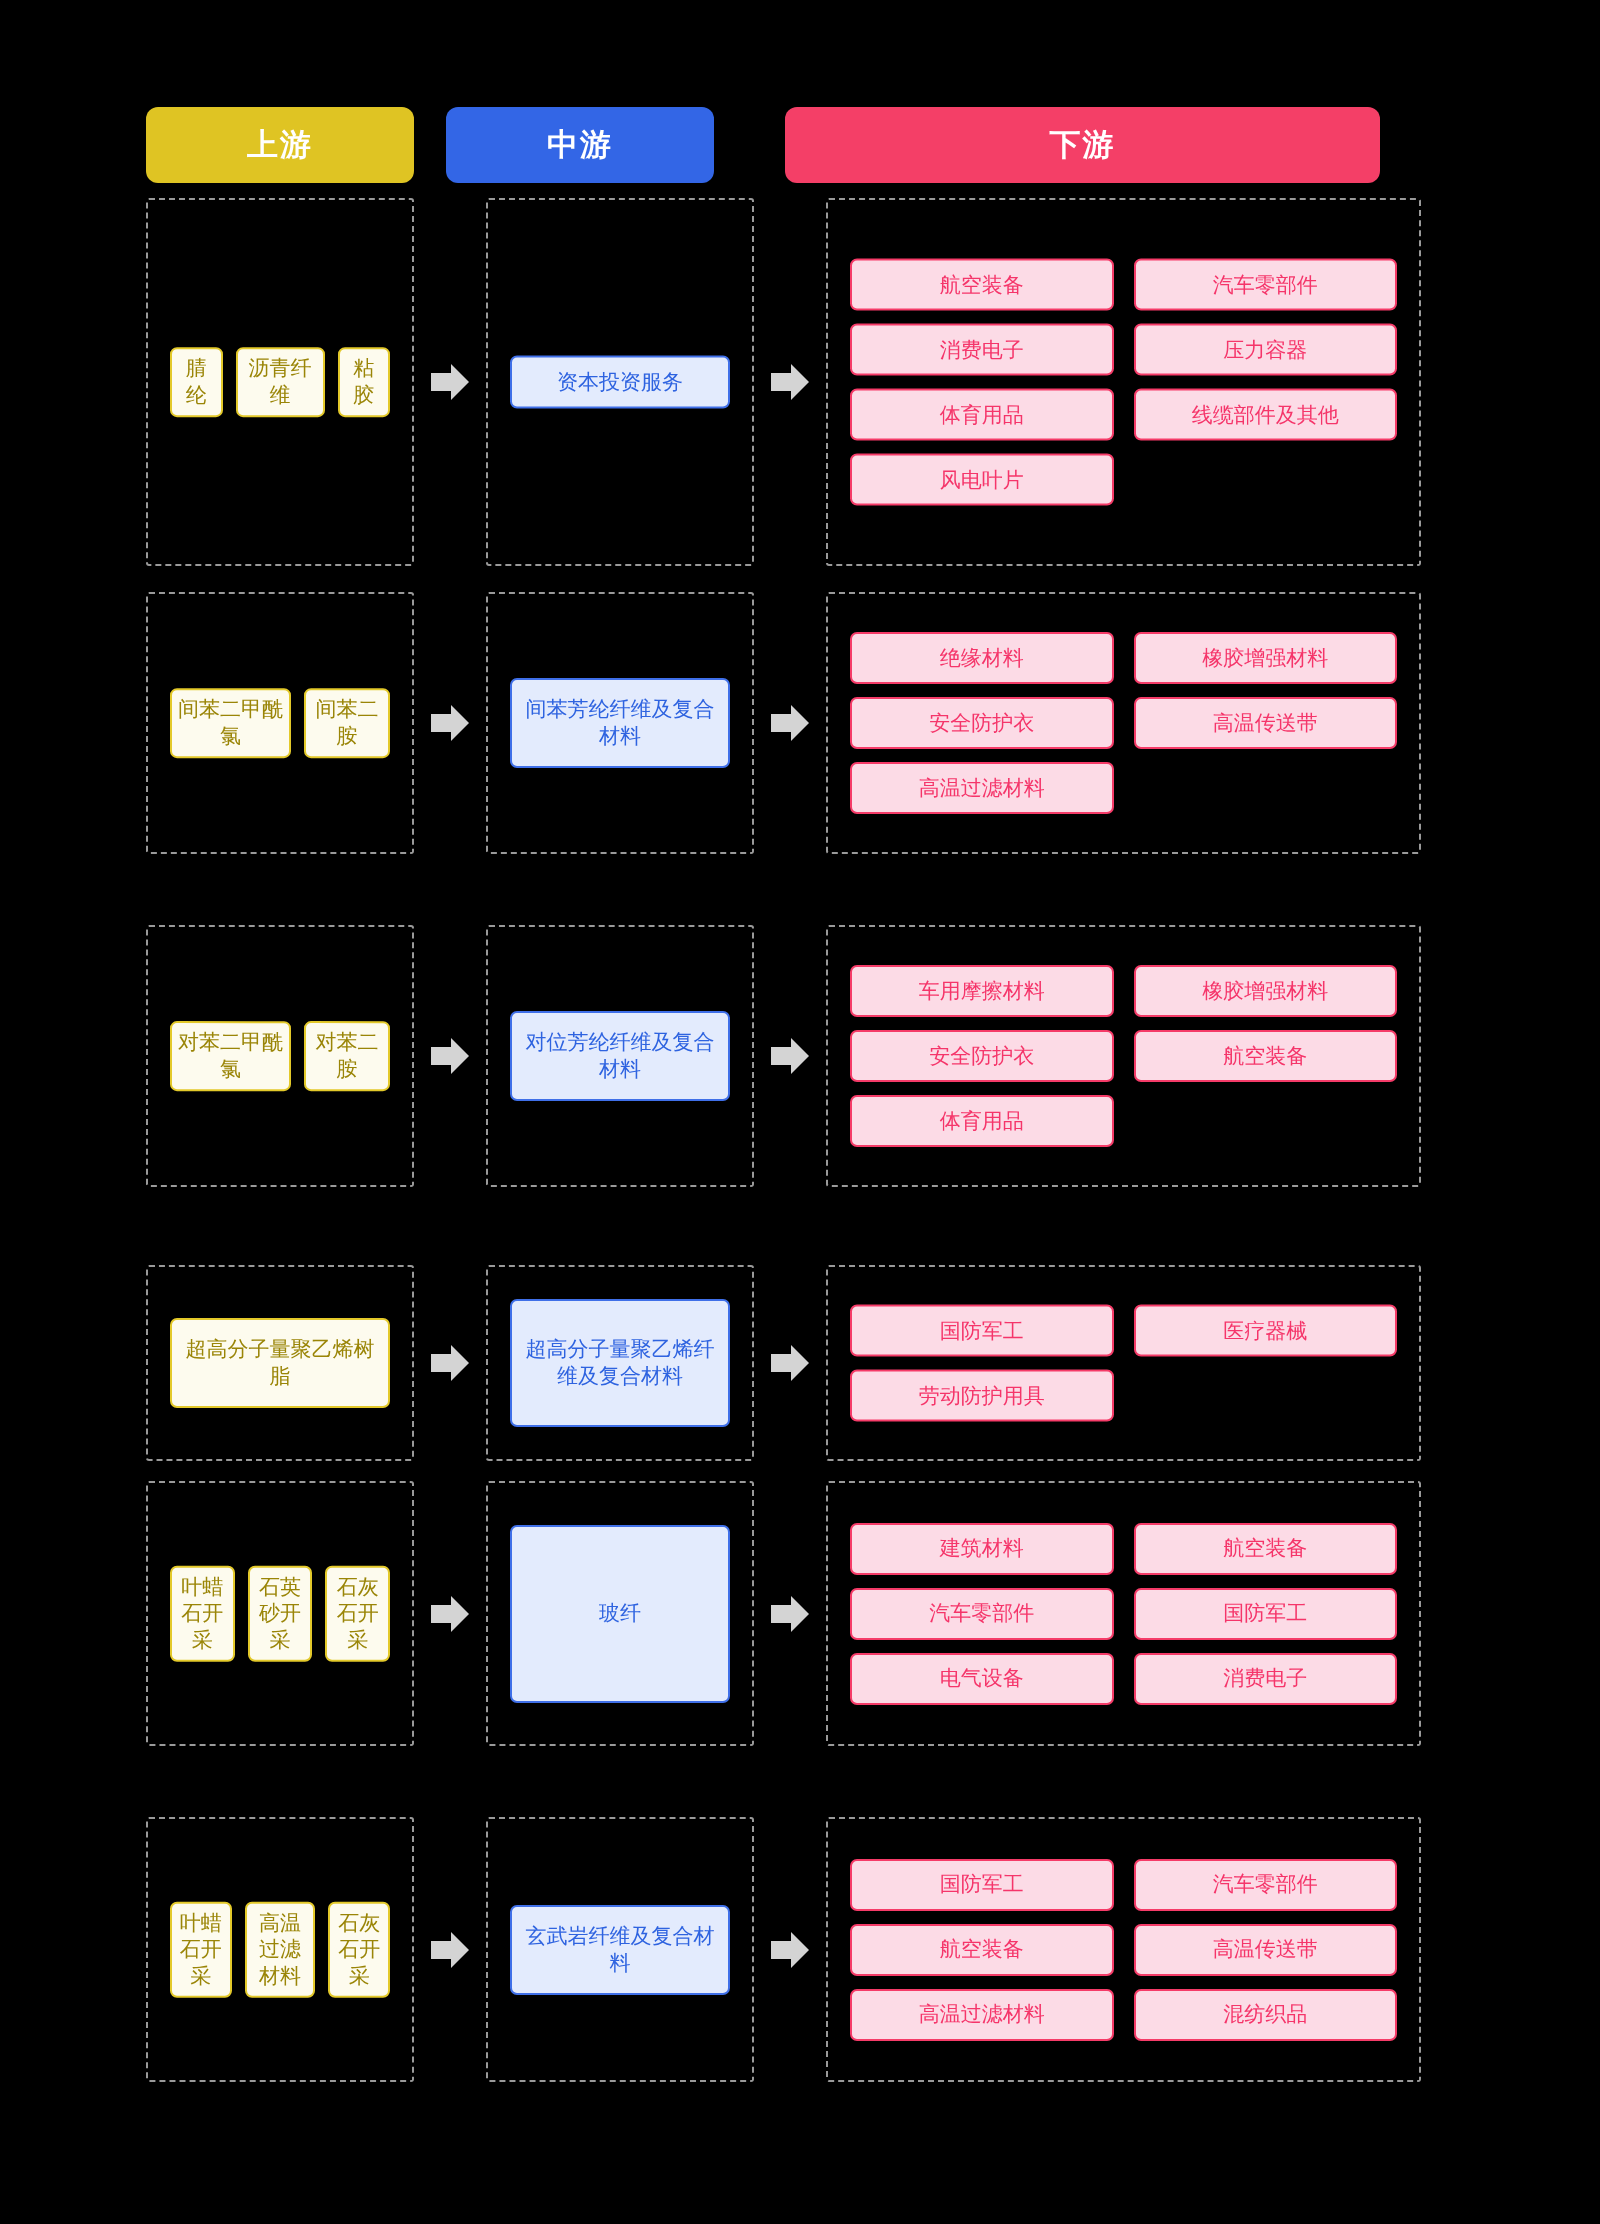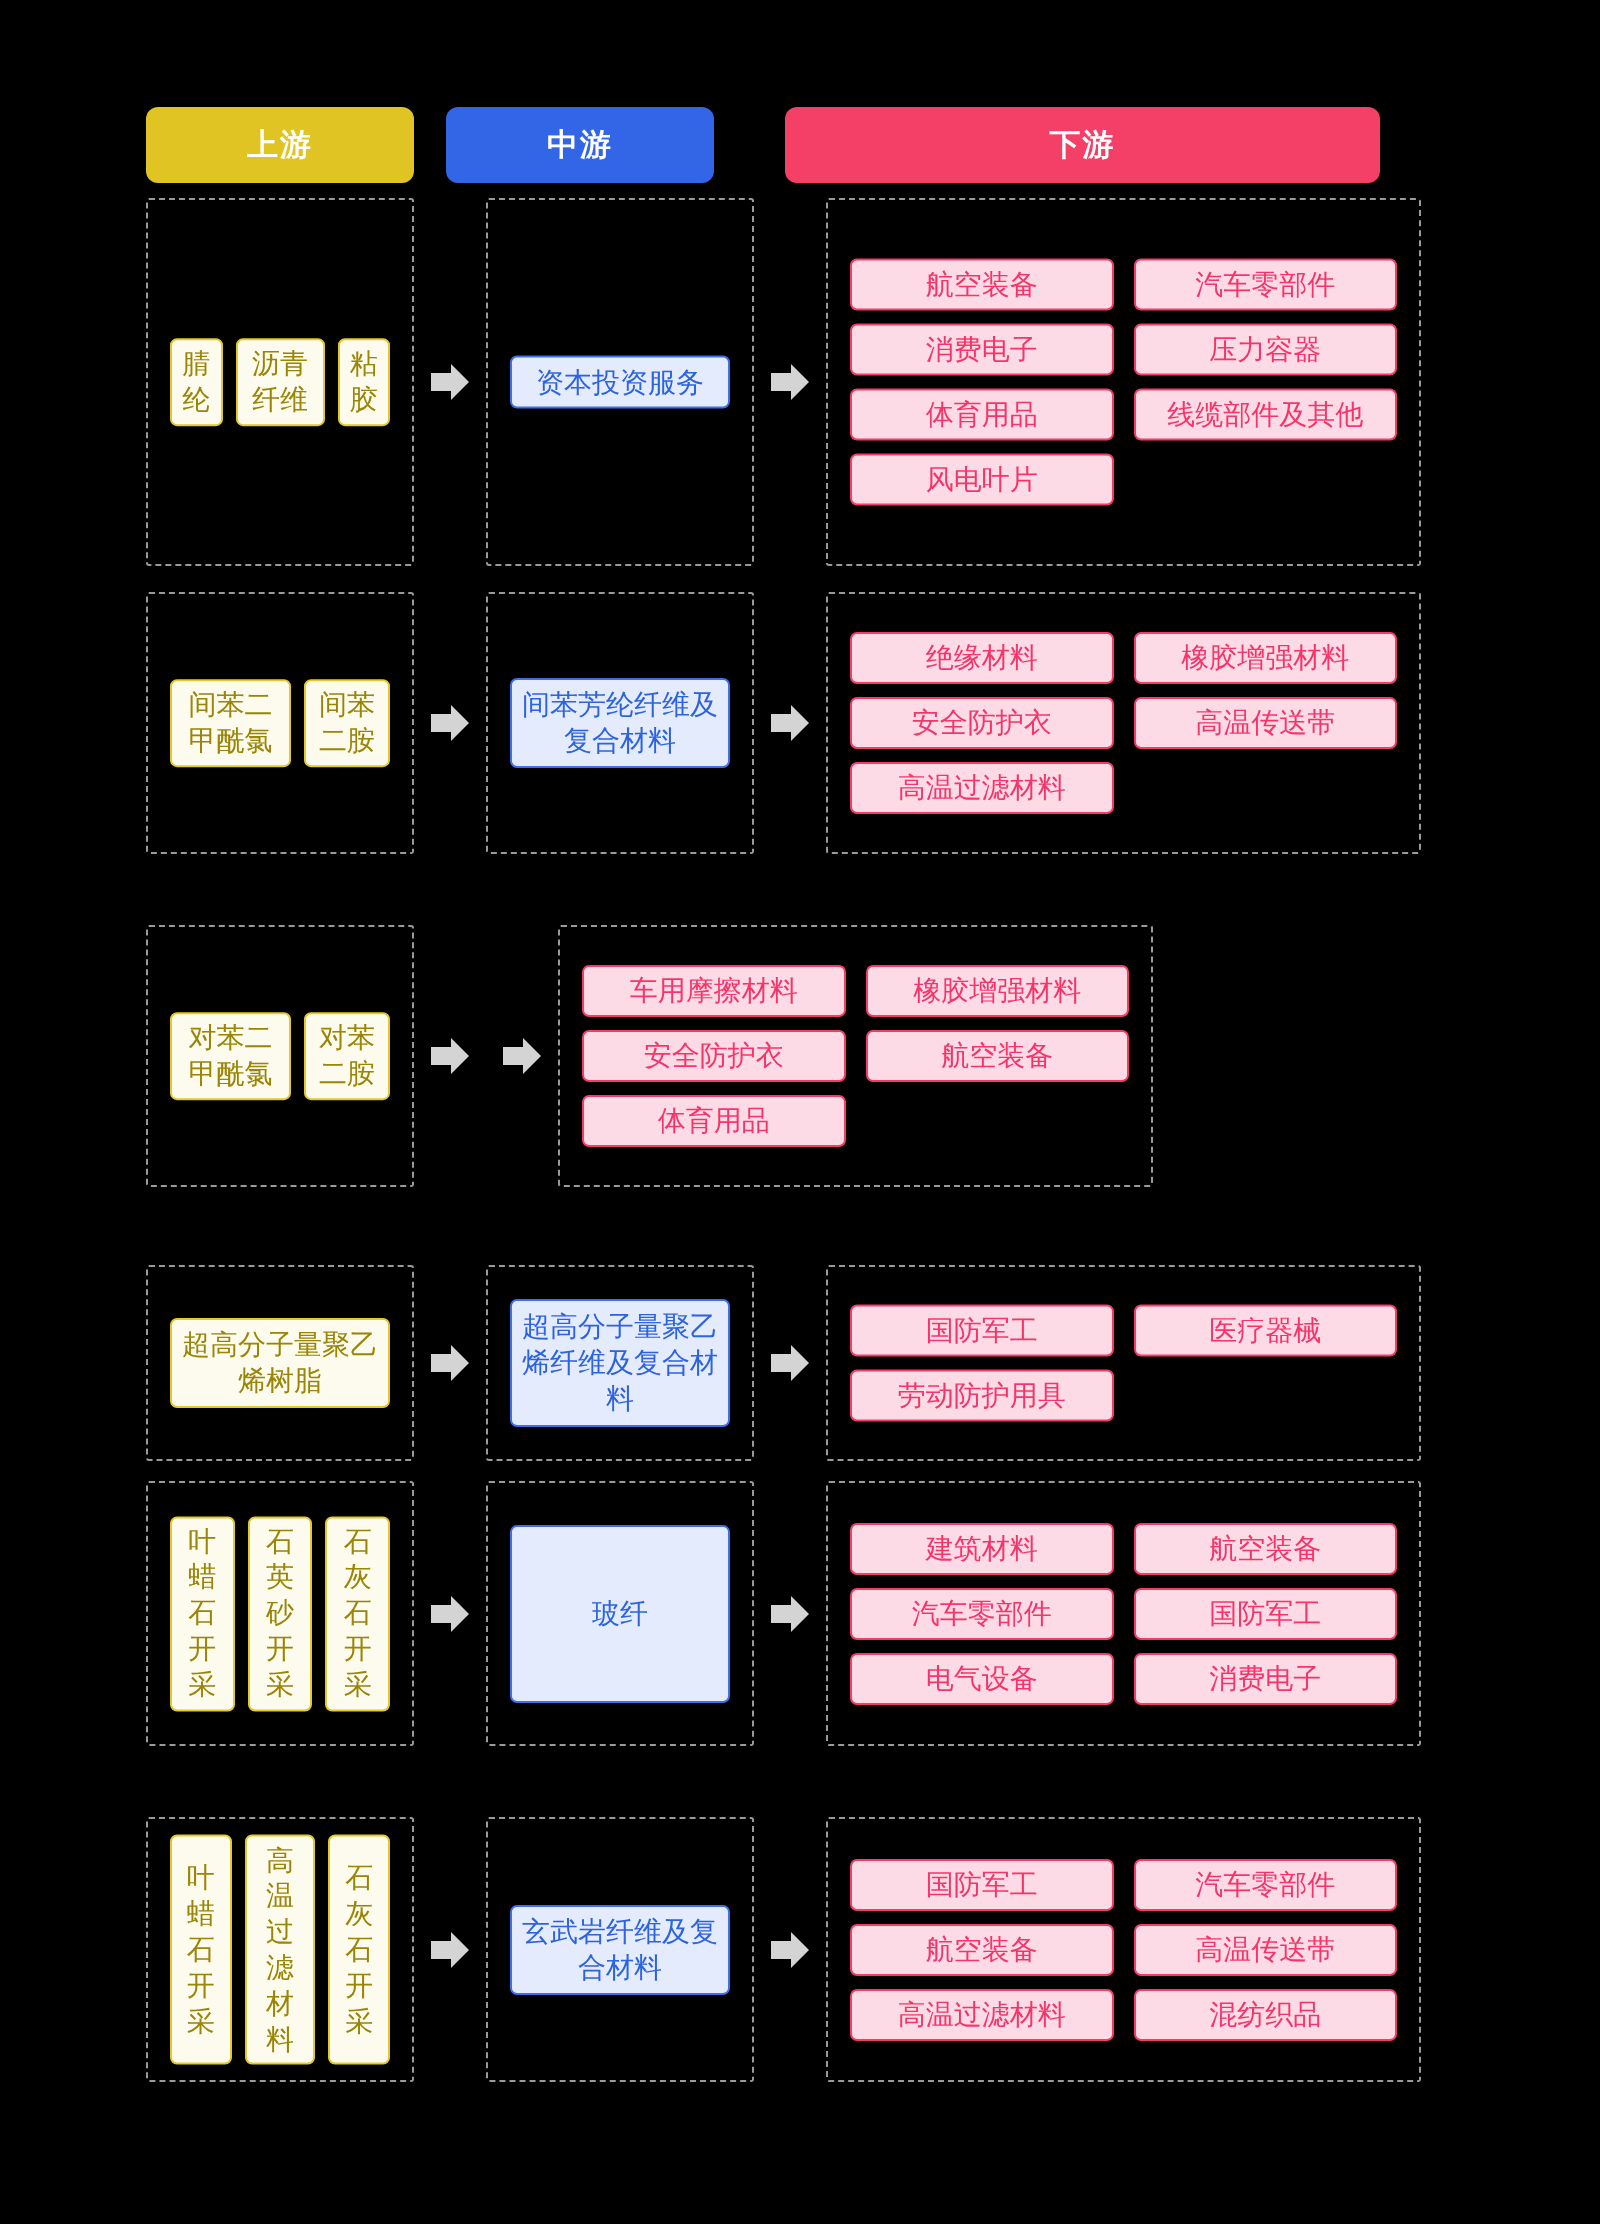--- a/index.html
+++ b/index.html
@@ -70,21 +70,21 @@
   }
 
   
   .chip {
     border-radius: 7px;
     display: flex;
     align-items: center;
     justify-content: center;
     text-align: center;
     line-height: 1.28;
-    font-size: 28px;
+    font-size: 21px;
     padding: 6px 6px;
   }
   .chip-up {
     background: #fdfbee;
     border: 2.5px solid #e3c92a;
     color: #9a8507;
     min-height: 53px;
   }
   .chip-mid {
     background: #e3ebfd;
@@ -233,20 +233,25 @@
         <div class="chip chip-up">对苯二胺</div>
       </div>
     </div>
     <div class="gap">
       <span class="arrow">
         <svg width="46" height="46" viewBox="0 0 46 46">
             <path d="M4 14 L24 14 L24 5 L42 23 L24 41 L24 32 L4 32 Z" fill="#d4d4d4"></path>
           </svg>
       </span>
     </div>
+    <div class="dashed-box col-mid">
+      <div class="mid-wrap">
+        <div class="chip chip-mid" style="min-height:90px;">对位芳纶纤维及复合材料</div>
+      </div>
+    </div>
     <div class="gap">
       <span class="arrow">
         <svg width="46" height="46" viewBox="0 0 46 46">
             <path d="M4 14 L24 14 L24 5 L42 23 L24 41 L24 32 L4 32 Z" fill="#d4d4d4"></path>
           </svg>
       </span>
     </div>
     <div class="dashed-box col-down">
       <div class="down-grid">
         <div class="chip chip-down">车用摩擦材料</div>

